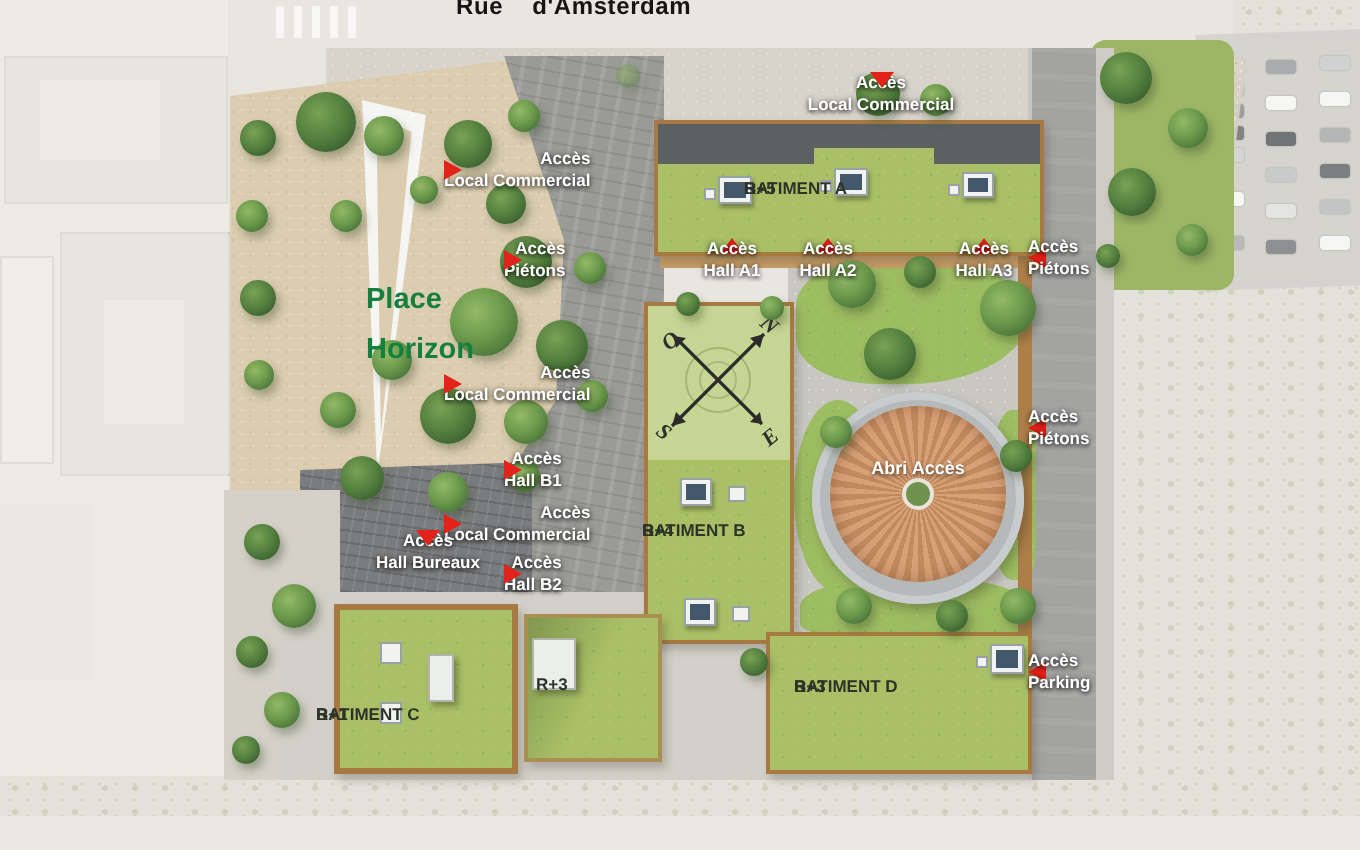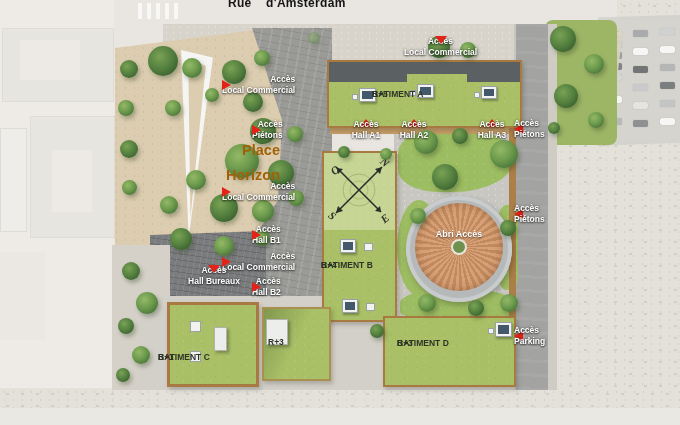--- a/index.html
+++ b/index.html
@@ -78,22 +78,22 @@
   .arr{position:static;display:block;width:0;height:0;flex:none;}
   .arr-right{border-top:5px solid transparent;border-bottom:5px solid transparent;border-left:9px solid var(--red);}
   .arr-left{border-top:5px solid transparent;border-bottom:5px solid transparent;border-right:9px solid var(--red);}
   .arr-down{border-left:6px solid transparent;border-right:6px solid transparent;border-top:8px solid var(--red);}
   .arr-up{border-left:6px solid transparent;border-right:6px solid transparent;border-bottom:8px solid var(--red);}
   .row{display:flex;align-items:center;gap:3px;}
   .row.ra .txt{text-align:right;flex:1;}
   .col{display:flex;flex-direction:column;align-items:center;text-align:center;gap:1px;}
   .blbl{color:#2c3328;font-weight:bold;font-size:8.5px;line-height:1.3;text-align:center;}
   .blbl span{position:static;display:block;}
-  .place-lbl{left:198px;top:138px;width:82px;color:#a16207;font-size:14.5px;font-weight:bold;
-    line-height:1.75;text-align:right;white-space:pre-line;}
+  .place-lbl{left:183px;top:138px;width:82px;color:#15803d;font-size:14.5px;font-weight:bold;
+    line-height:1.75;text-align:left;white-space:pre-line;}
   .abri-lbl{left:412px;top:229px;width:94px;text-align:center;color:#fff;font-weight:bold;font-size:9px;
     text-shadow:0 1px 2px rgba(0,0,0,.6);}
   .rue{left:228px;top:-4px;color:#151515;font-weight:bold;font-size:12px;letter-spacing:.3px;white-space:pre;}
   .compass{left:323px;top:156px;}
   .compass text{font-family:"Liberation Serif",serif;font-style:italic;font-size:11px;fill:#2e2e2c;font-weight:bold;}
 </style>
 </head>
 <body>
 
 <div id="canvas">

